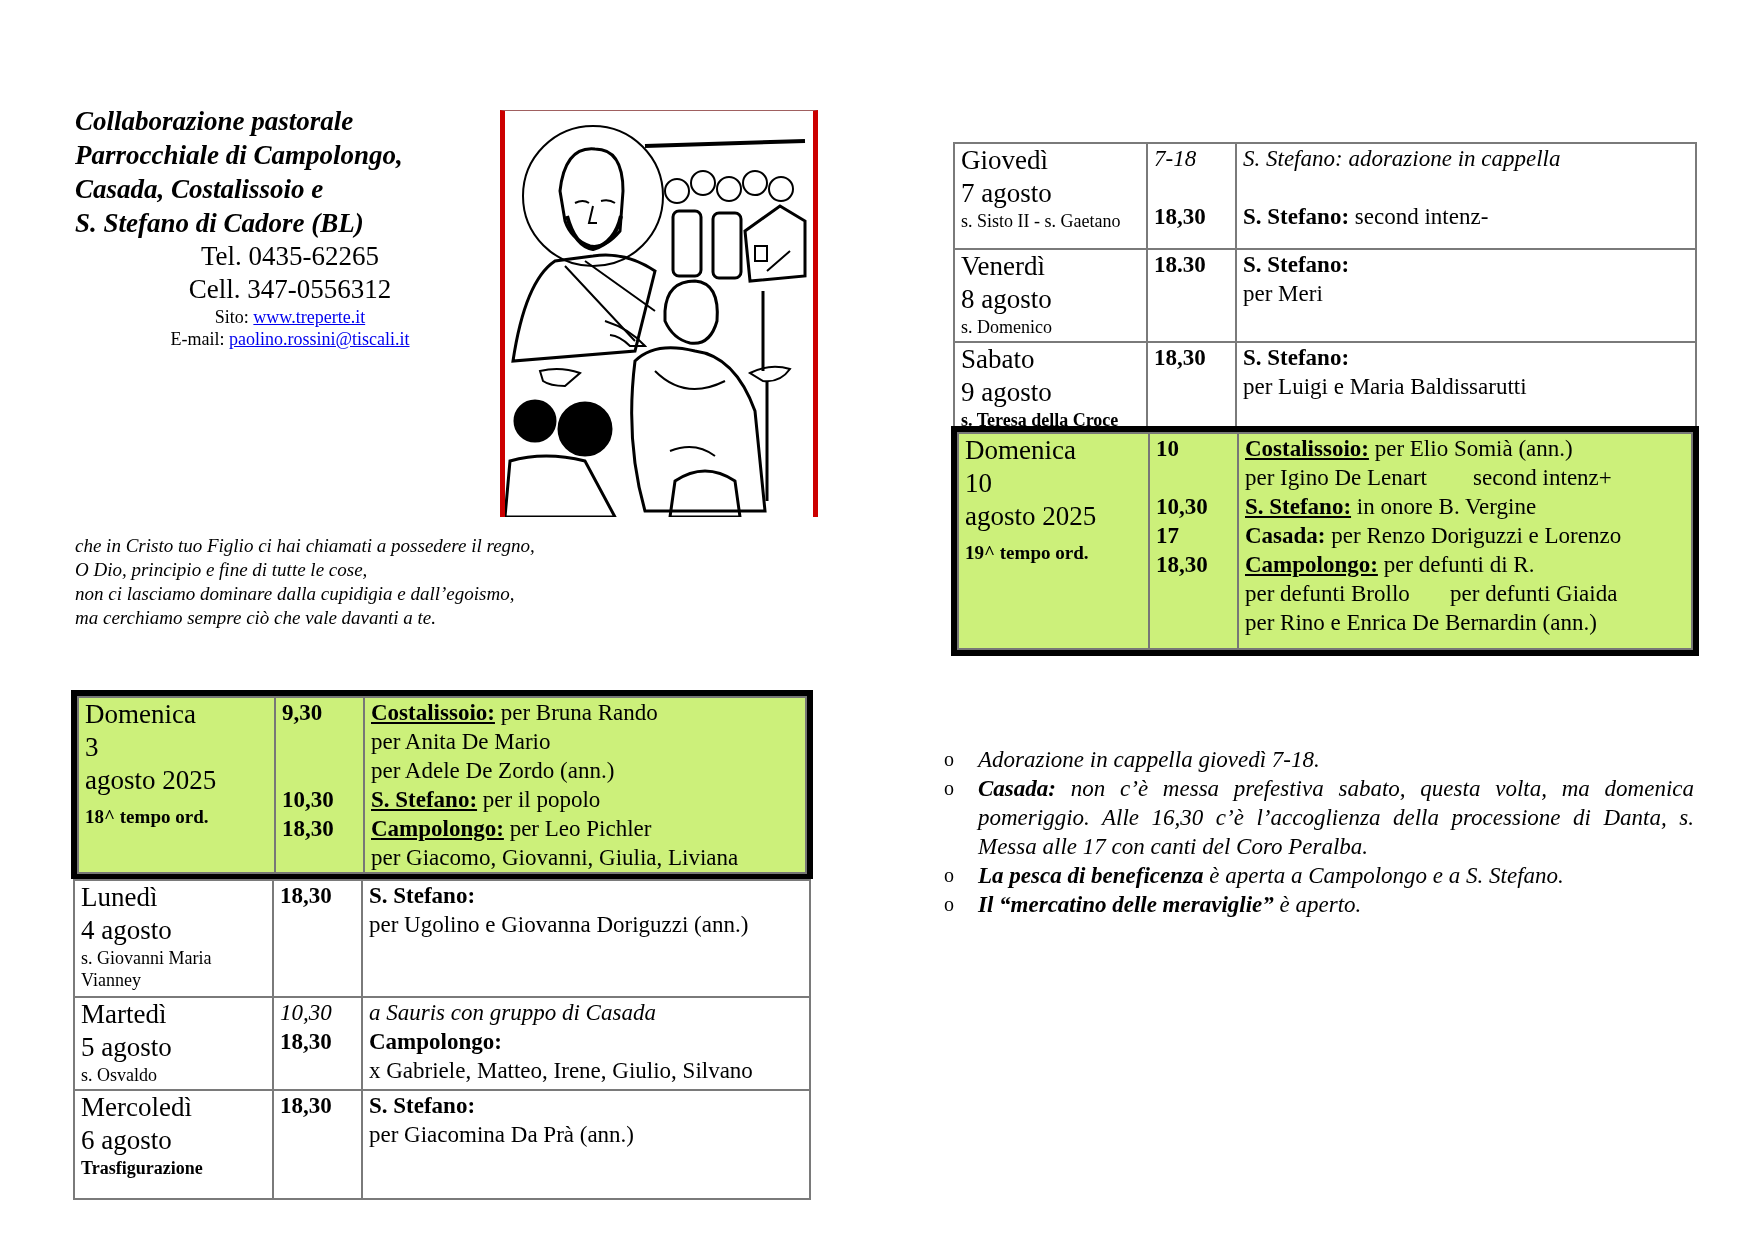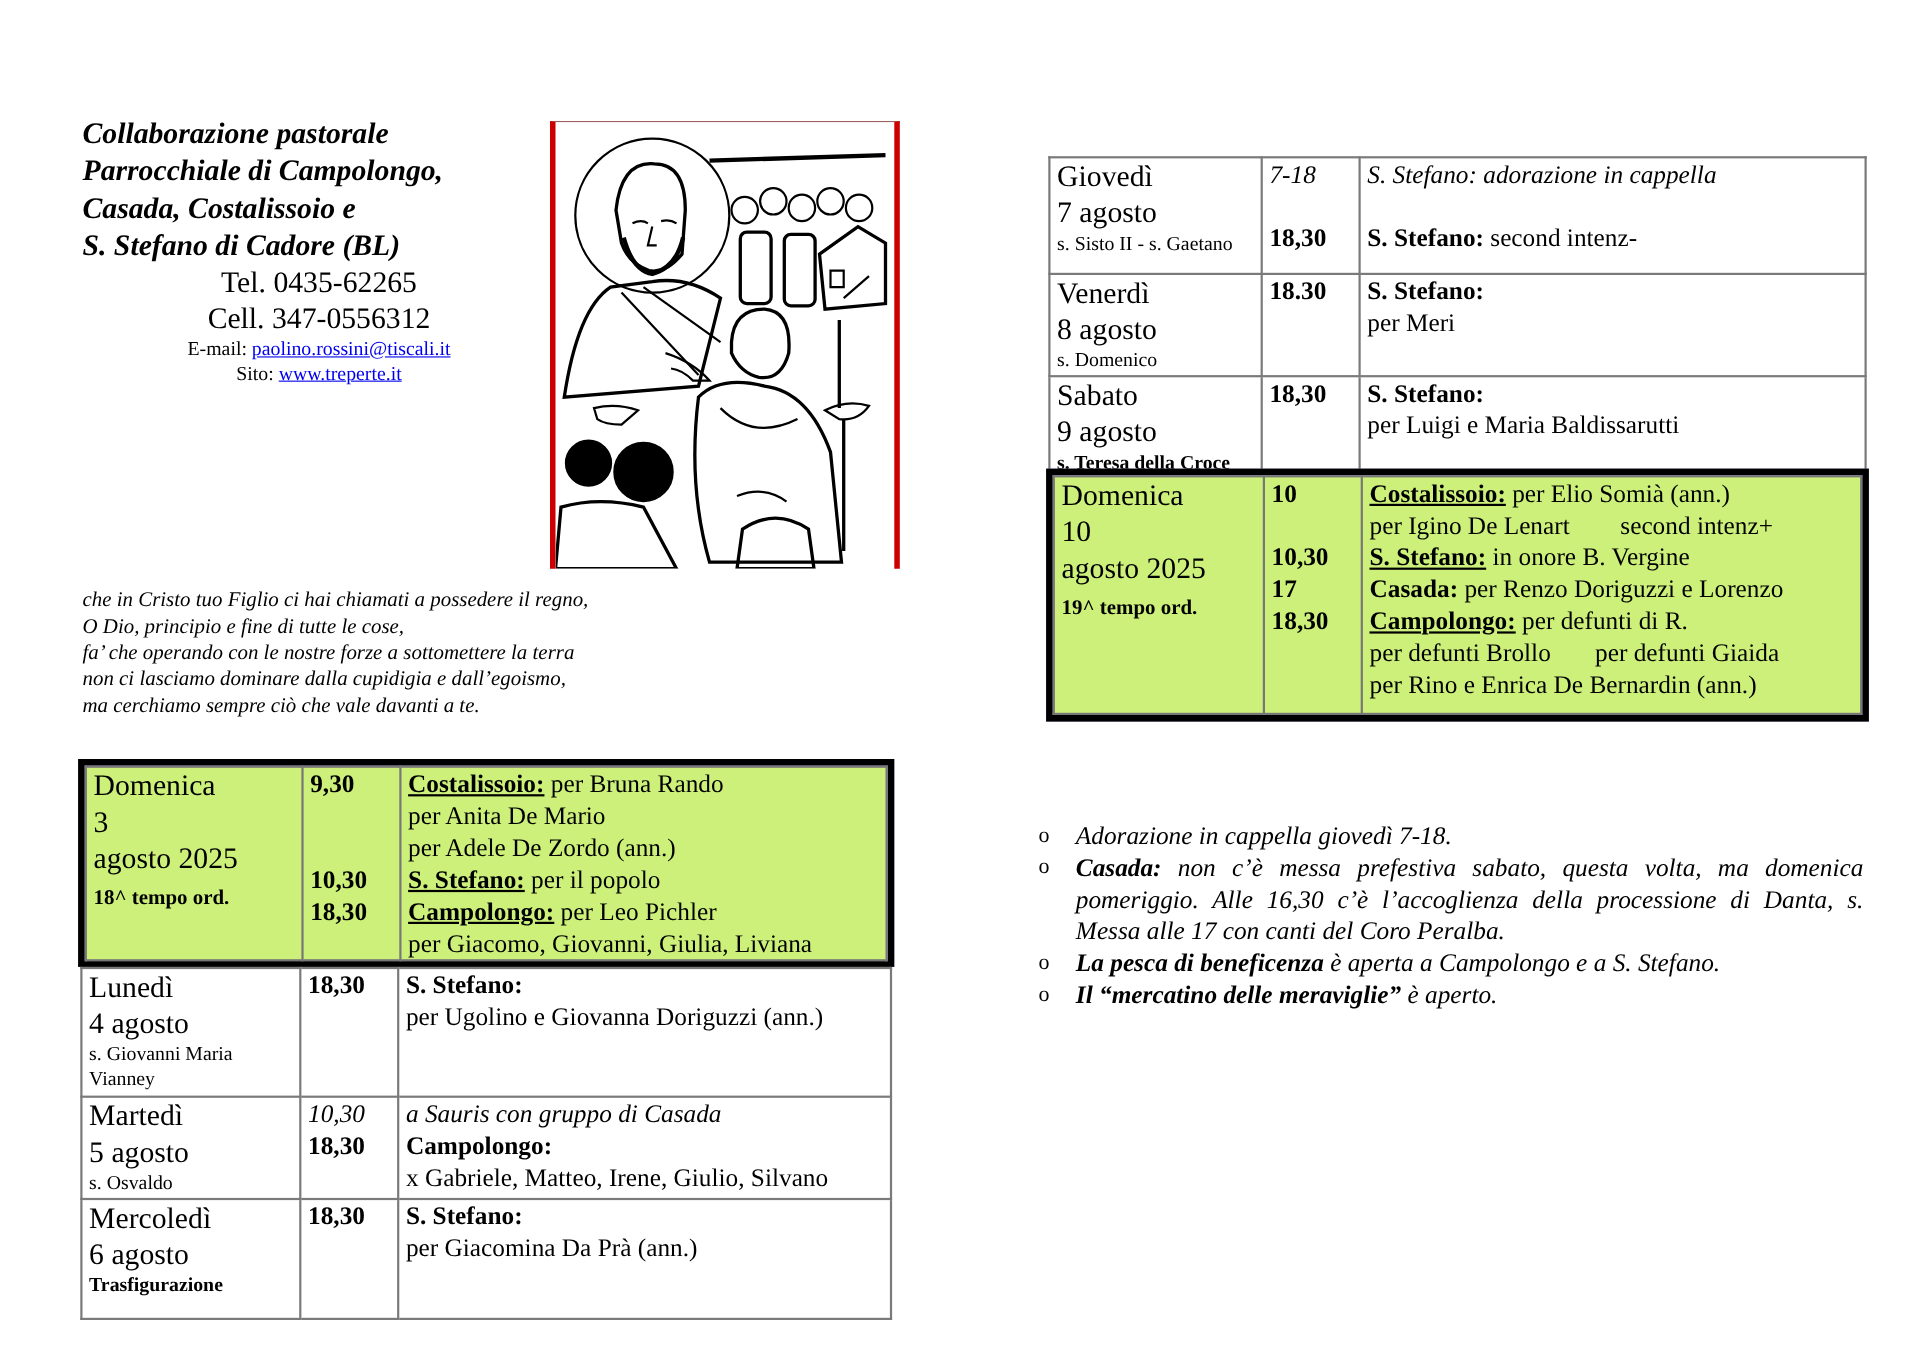--- a/index.html
+++ b/index.html
@@ -46,24 +46,24 @@
 <body>
 
 <div id="header" class="abs">
   <div class="hdr-line">Collaborazione pastorale</div>
   <div class="hdr-line">Parrocchiale di Campolongo,</div>
   <div class="hdr-line">Casada, Costalissoio e</div>
   <div class="hdr-line">S. Stefano di Cadore (BL)</div>
   <div class="addr">Tel. 0435-62265</div>
   <div class="addr">Cell. 347-0556312</div>
   <div class="small-c">
+    <span>Sito: </span><span class="link">www.treperte.it</span>
+  </div>
+  <div class="small-c">
     <span>E-mail: </span><span class="link">paolino.rossini@tiscali.it</span>
-  </div>
-  <div class="small-c">
-    <span>Sito: </span><span class="link">www.treperte.it</span>
   </div>
 </div>
 
 <div id="illus" class="abs">
   <svg width="308" height="406" viewBox="0 0 308 406">
     <g fill="none" stroke="#000" stroke-width="3">
 
       <circle cx="88" cy="85" r="70" stroke-width="2"></circle>
 
       <path d="M55 80 Q60 35 90 38 Q118 38 118 80 L115 120 Q100 138 85 135 Q66 128 60 110 Z"></path>
@@ -102,21 +102,20 @@
       <path d="M5 350 Q40 340 80 350 L110 406 L0 406 Z" stroke-width="3"></path>
 
       <path d="M170 370 Q200 350 230 370 L235 406 L165 406 Z" stroke-width="3"></path>
     </g>
   </svg>
 </div>
 
 <div id="prayer" class="abs">
   <div class="prayer-line">che in Cristo tuo Figlio ci hai chiamati a possedere il regno,</div>
   <div class="prayer-line">O Dio, principio e fine di tutte le cose,</div>
-  <div class="prayer-line">fa’ che operando con le nostre forze a sottomettere la terra</div>
   <div class="prayer-line">non ci lasciamo dominare dalla cupidigia e dall’egoismo,</div>
   <div class="prayer-line">ma cerchiamo sempre ciò che vale davanti a te.</div>
 </div>
 
 <div class="sunday-wrap" style="left:71px; top:690px; width:742px; height:189px;">
   <table class="sched" style="height:100%;">
     <colgroup>
         <col style="width:197px">
         <col style="width:89px">
         <col>

